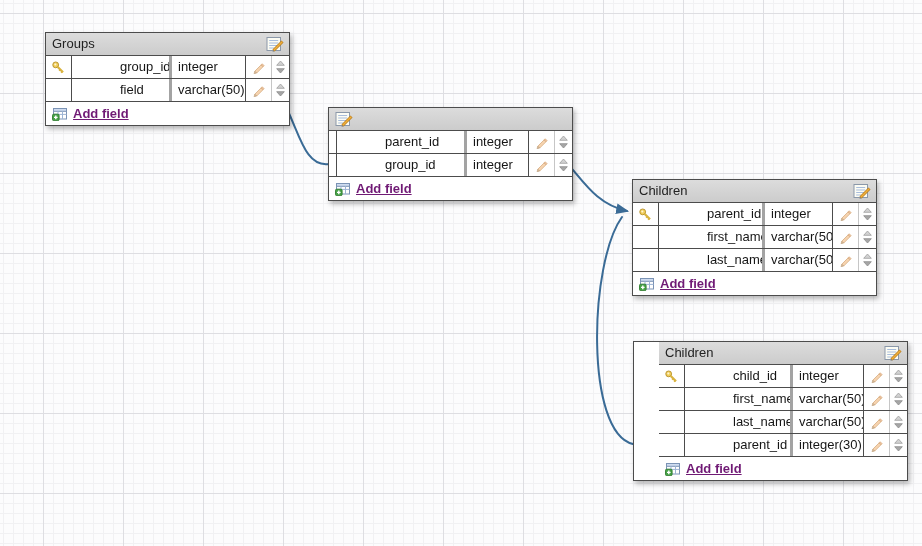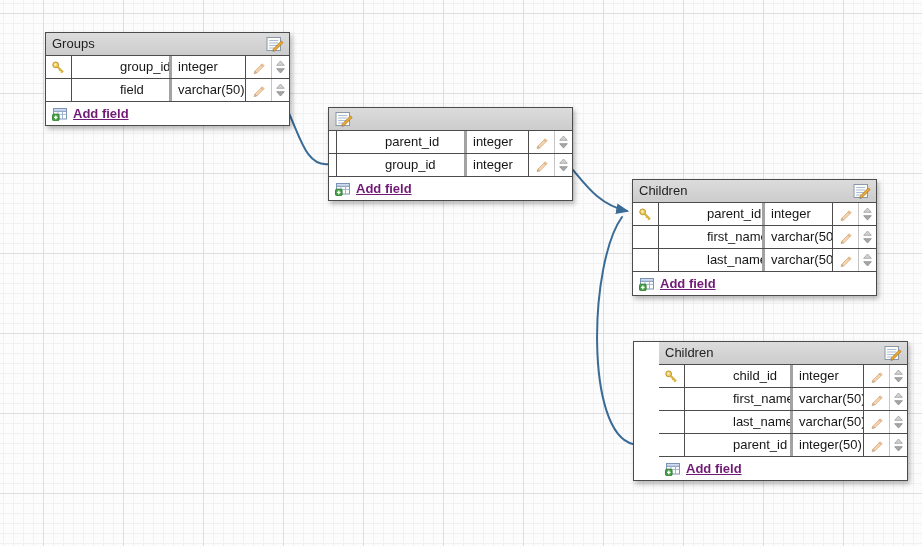--- a/index.html
+++ b/index.html
@@ -373,21 +373,21 @@
     <span class="cell c-arrows">
             <svg width="9" height="14" viewBox="0 0 9 14">
               <polygon points="4.5,1 8.3,5.3 0.7,5.3" fill="#d2d2d2" stroke="#9e9e9e" stroke-width="0.8"></polygon>
               <polygon points="0.7,8.7 8.3,8.7 4.5,13" fill="#a6a6a6" stroke="#8c8c8c" stroke-width="0.8"></polygon>
             </svg>
           </span>
   </div>
         <div class="erow">
     <span class="cell c-key"></span>
     <span class="cell c-name">parent_id</span>
-    <span class="cell c-type">integer(50)</span>
+    <span class="cell c-type">integer(30)</span>
     <span class="cell c-pencil">
             <svg width="13" height="13" viewBox="0 0 14 14">
               <path d="M3 11 L9.8 4.2 L11.8 6.2 L5 13 Z" fill="#f4c99c" stroke="#cf9a63" stroke-width="0.9"></path>
               <path d="M9.8 4.2 L11 3 L13 5 L11.8 6.2 Z" fill="#e8b184" stroke="#cf9a63" stroke-width="0.9"></path>
               <path d="M3 11 L2.2 13.8 L5 13 Z" fill="#caa57c" stroke="#b08a5e" stroke-width="0.7"></path>
             </svg>
           </span>
     <span class="cell c-arrows">
             <svg width="9" height="14" viewBox="0 0 9 14">
               <polygon points="4.5,1 8.3,5.3 0.7,5.3" fill="#d2d2d2" stroke="#9e9e9e" stroke-width="0.8"></polygon>

